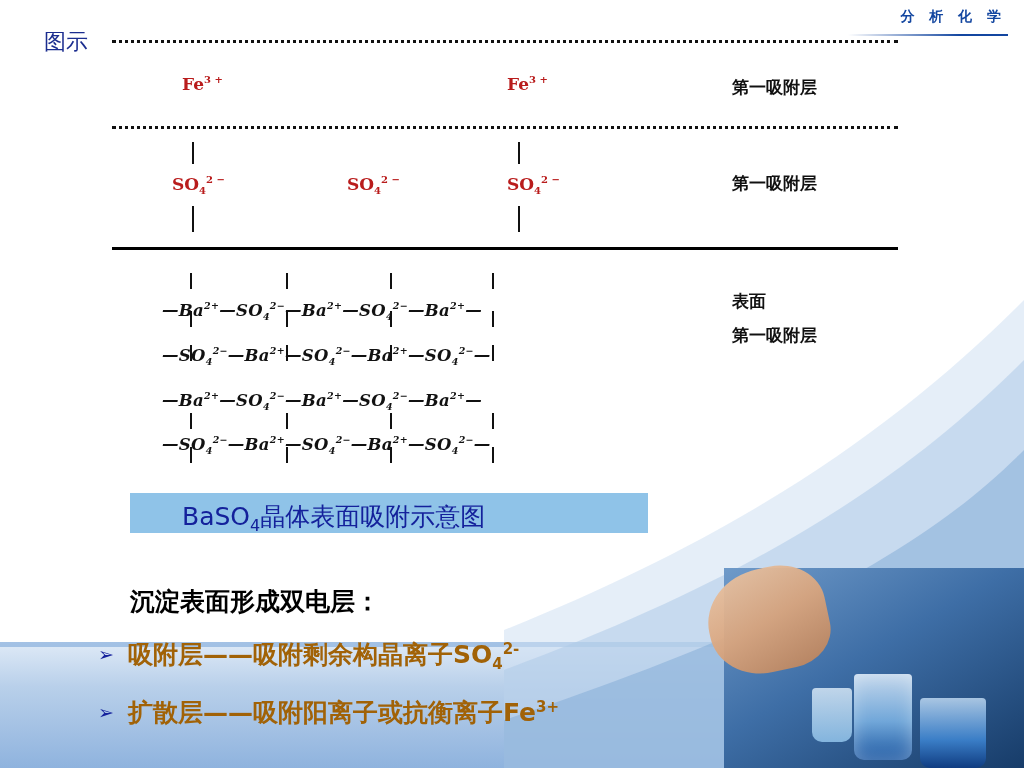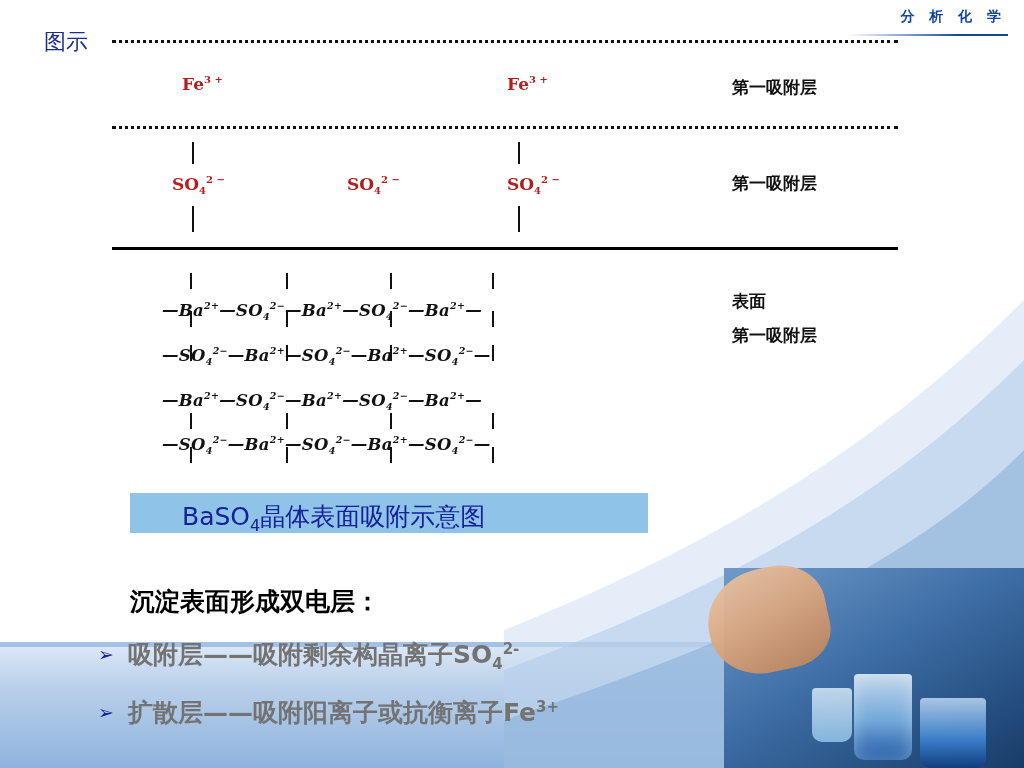--- a/index.html
+++ b/index.html
@@ -205,21 +205,21 @@
   .bullet-row.r1 { left: 98px; top: 638px; }
   .bullet-row.r2 { left: 98px; top: 696px; }
   .arrow {
     color: #15219c;
     font-size: 19px;
     line-height: 1;
     position: relative;
     top: -2px;
   }
   .bullet-text {
-    color: #737373;
+    color: #a16207;
     font-size: 25px;
     font-weight: bold;
     font-family: "DejaVu Sans", sans-serif;
   }
   .bullet-text sub { font-size: 15px; }
   .bullet-text sup { font-size: 15px; }
 </style>
 </head>
 <body>
 

